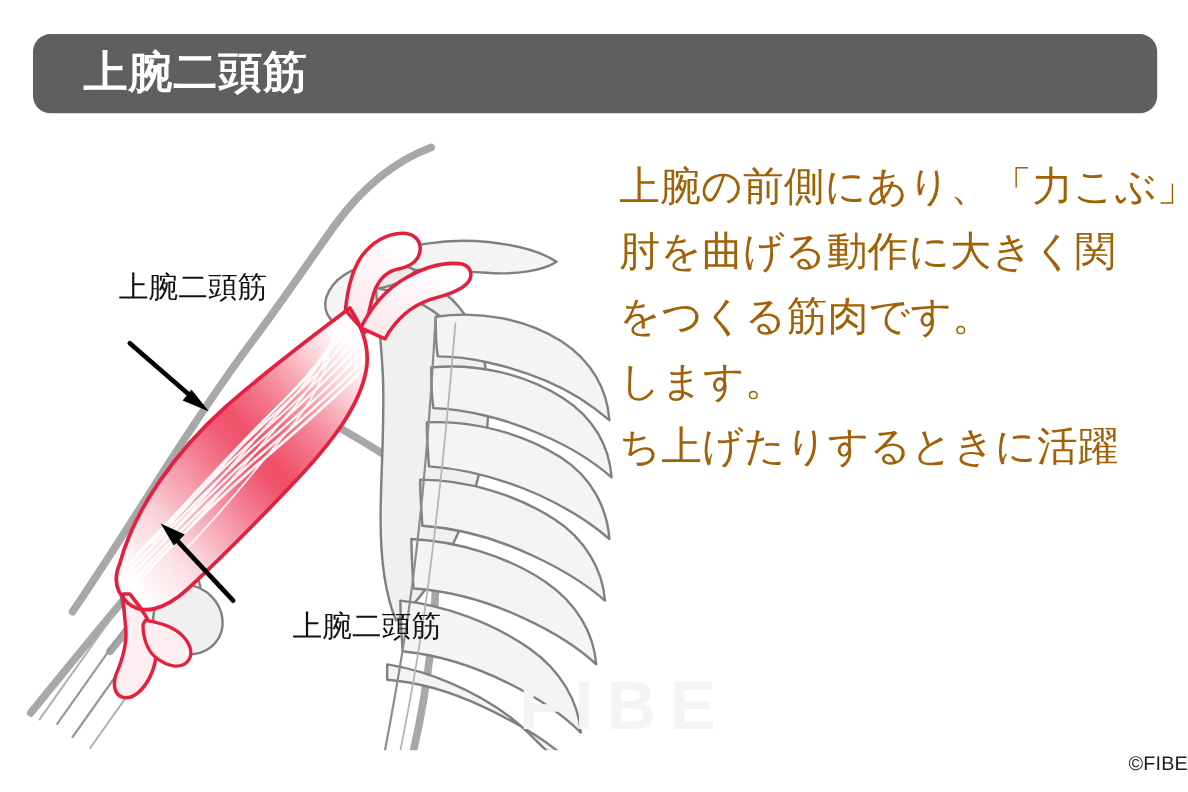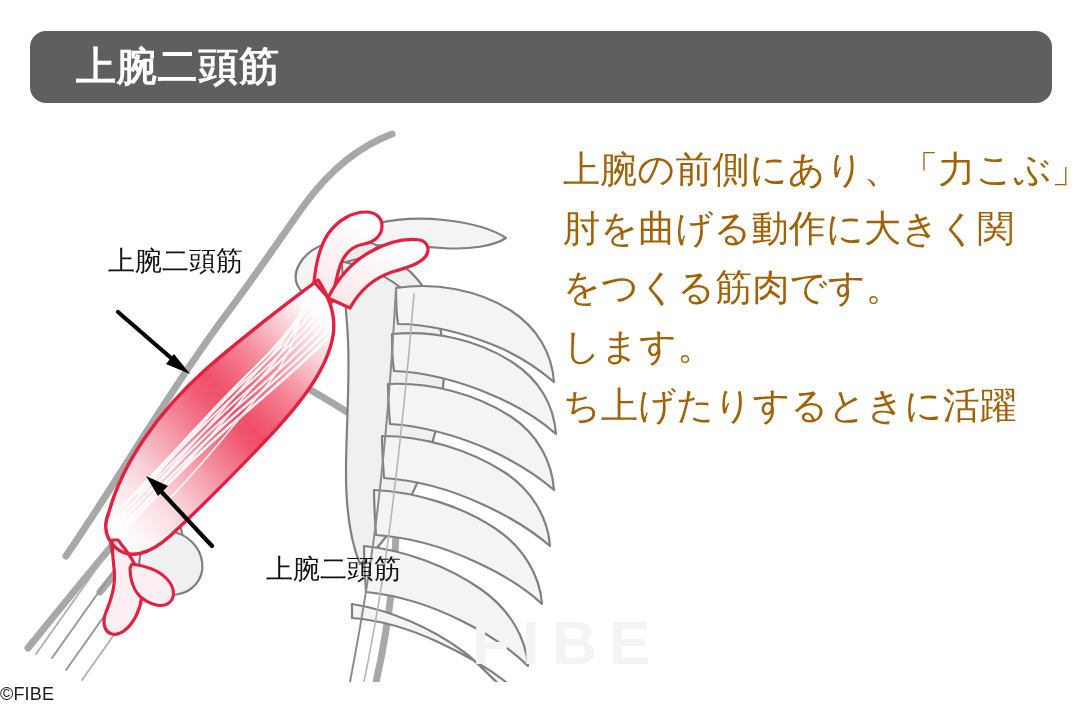--- a/index.html
+++ b/index.html
@@ -102,21 +102,21 @@
     color: #f4f4f4;
     line-height: 1;
     user-select: none;
     margin-left: 24px;
   }
   #copyright {
     position: absolute;
     left: 0;
     top: 684px;
     width: 1080px;
-    text-align: left;
+    text-align: right;
     font-size: 18px;
     color: #1c1c1c;
     letter-spacing: 0.01em;
   }
 </style>
 </head>
 <body>
 
 <div id="title-banner">
   <div id="title-text">上腕二頭筋</div>

